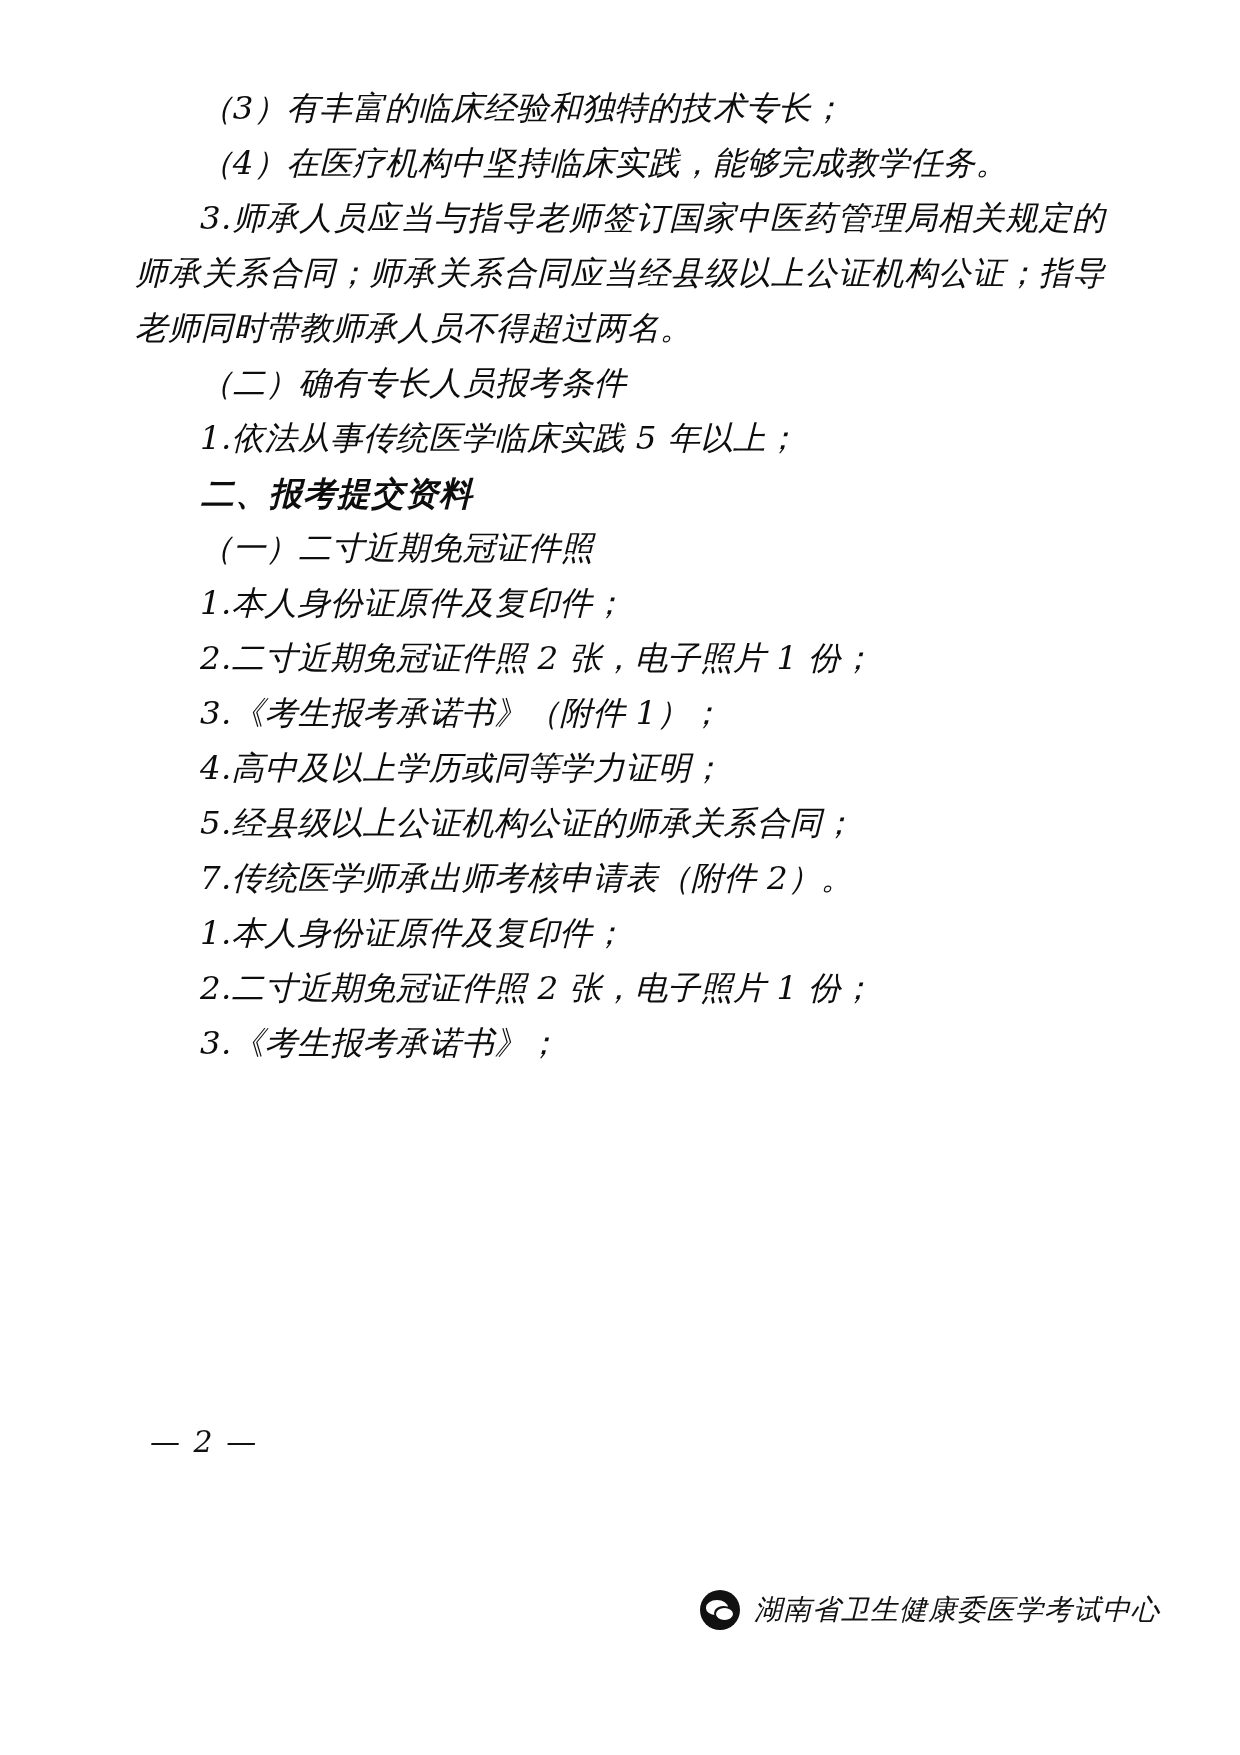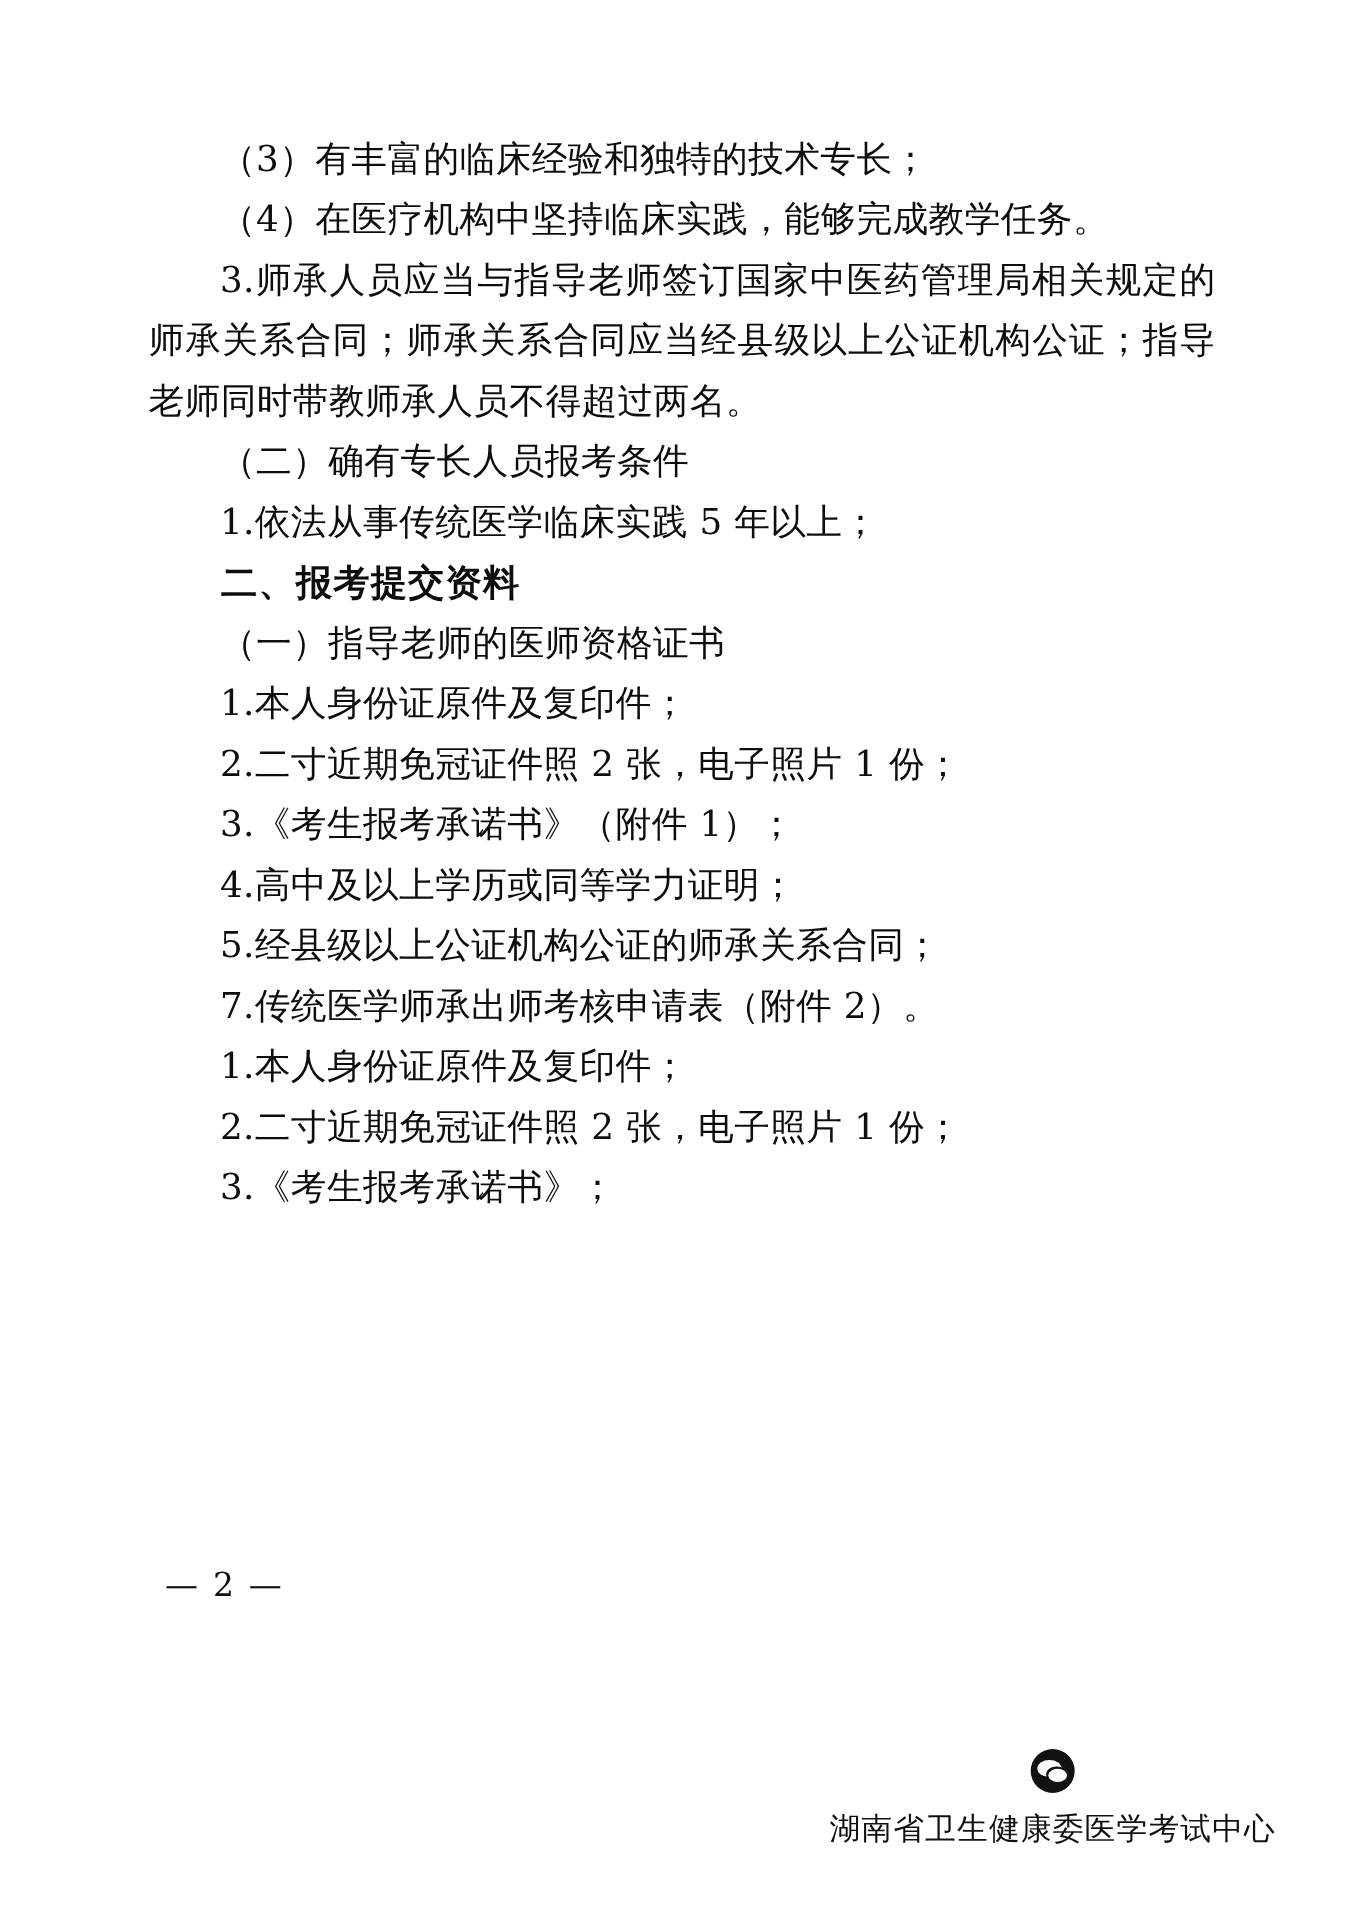--- a/index.html
+++ b/index.html
@@ -14,21 +14,22 @@
     font-family: "DejaVu Serif", "Liberation Serif", serif;
     color: #111111;
     overflow: hidden;
   }
   .page {
     position: absolute;
     top: 0; left: 0;
     width: 1240px;
     height: 1665px;
     box-sizing: border-box;
-    padding: 117px 135px 0 135px;
+    padding: 81px 135px 0 135px;
+    font-style: italic;
   }
   .doc-body {
     font-size: 32.5px;
     line-height: 55px;
     letter-spacing: 0.3px;
     text-align: justify;
     color: #0d0d0d;
   }
   .para {
     margin: 0;
@@ -50,21 +51,20 @@
     letter-spacing: 2px;
     color: #111;
   }
   .footer-brand {
     position: absolute;
     right: 80px;
     top: 1590px;
     display: flex;
     align-items: center;
     gap: 14px;
-    flex-direction: column;
   }
   .wechat-icon {
     width: 40px;
     height: 40px;
     border-radius: 50%;
     background: #111;
     position: relative;
     flex: 0 0 auto;
   }
   .wechat-icon::before {
@@ -99,21 +99,21 @@
 <body>
 
 <div class="page">
   <div class="doc-body">
     <p class="para">（3）有丰富的临床经验和独特的技术专长；</p>
     <p class="para">（4）在医疗机构中坚持临床实践，能够完成教学任务。</p>
     <p class="para">3.师承人员应当与指导老师签订国家中医药管理局相关规定的师承关系合同；师承关系合同应当经县级以上公证机构公证；指导老师同时带教师承人员不得超过两名。</p>
     <p class="para">（二）确有专长人员报考条件</p>
     <p class="para">1.依法从事传统医学临床实践 5 年以上；</p>
     <p class="heading">二、报考提交资料</p>
-    <p class="para">（一）指导老师的医师资格证书</p>
+    <p class="para">（一）二寸近期免冠证件照</p>
     <p class="para">1.本人身份证原件及复印件；</p>
     <p class="para">2.二寸近期免冠证件照 2 张，电子照片 1 份；</p>
     <p class="para">3.《考生报考承诺书》（附件 1）；</p>
     <p class="para">4.高中及以上学历或同等学力证明；</p>
     <p class="para">5.经县级以上公证机构公证的师承关系合同；</p>
     <p class="para">7.传统医学师承出师考核申请表（附件 2）。</p>
     <p class="para">1.本人身份证原件及复印件；</p>
     <p class="para">2.二寸近期免冠证件照 2 张，电子照片 1 份；</p>
     <p class="para">3.《考生报考承诺书》；</p>
   </div>

